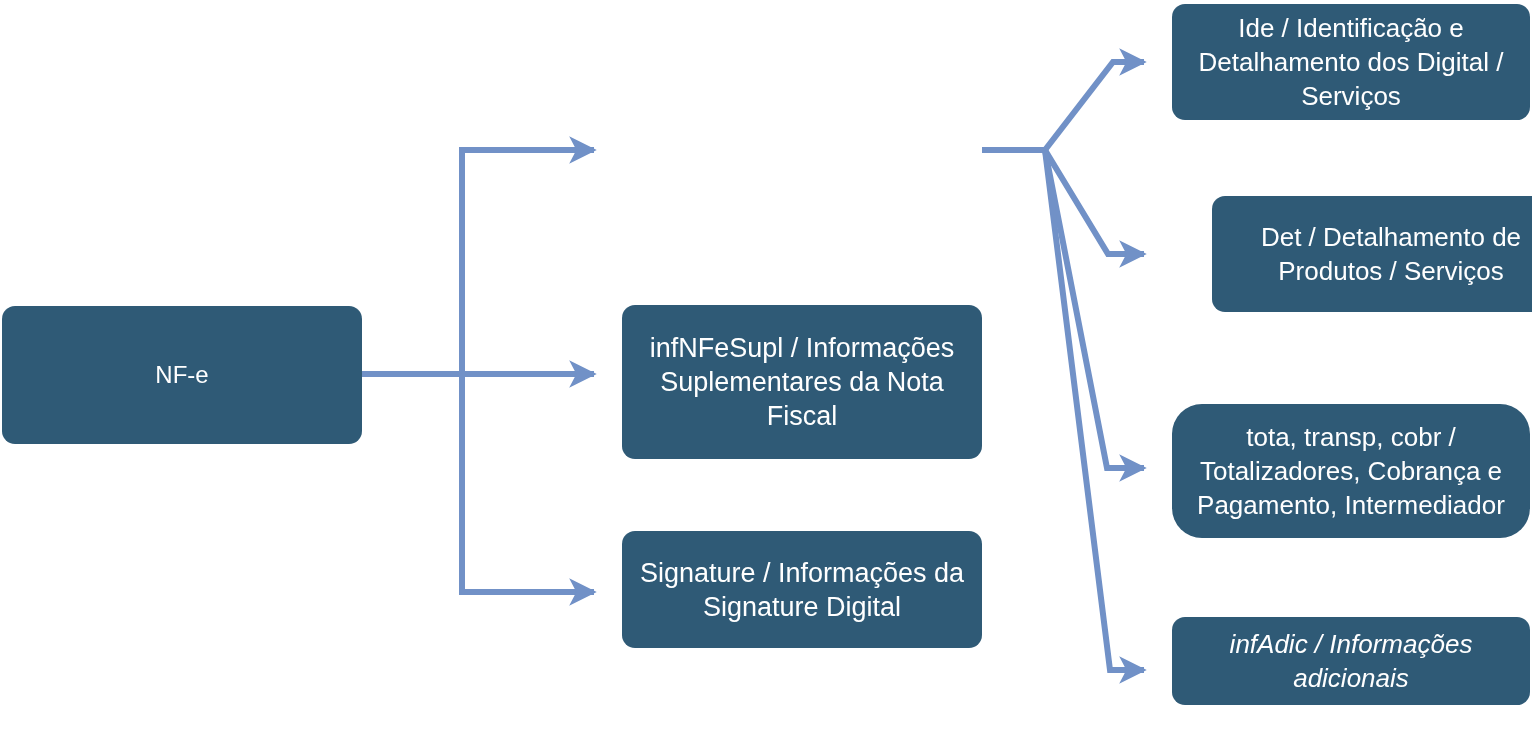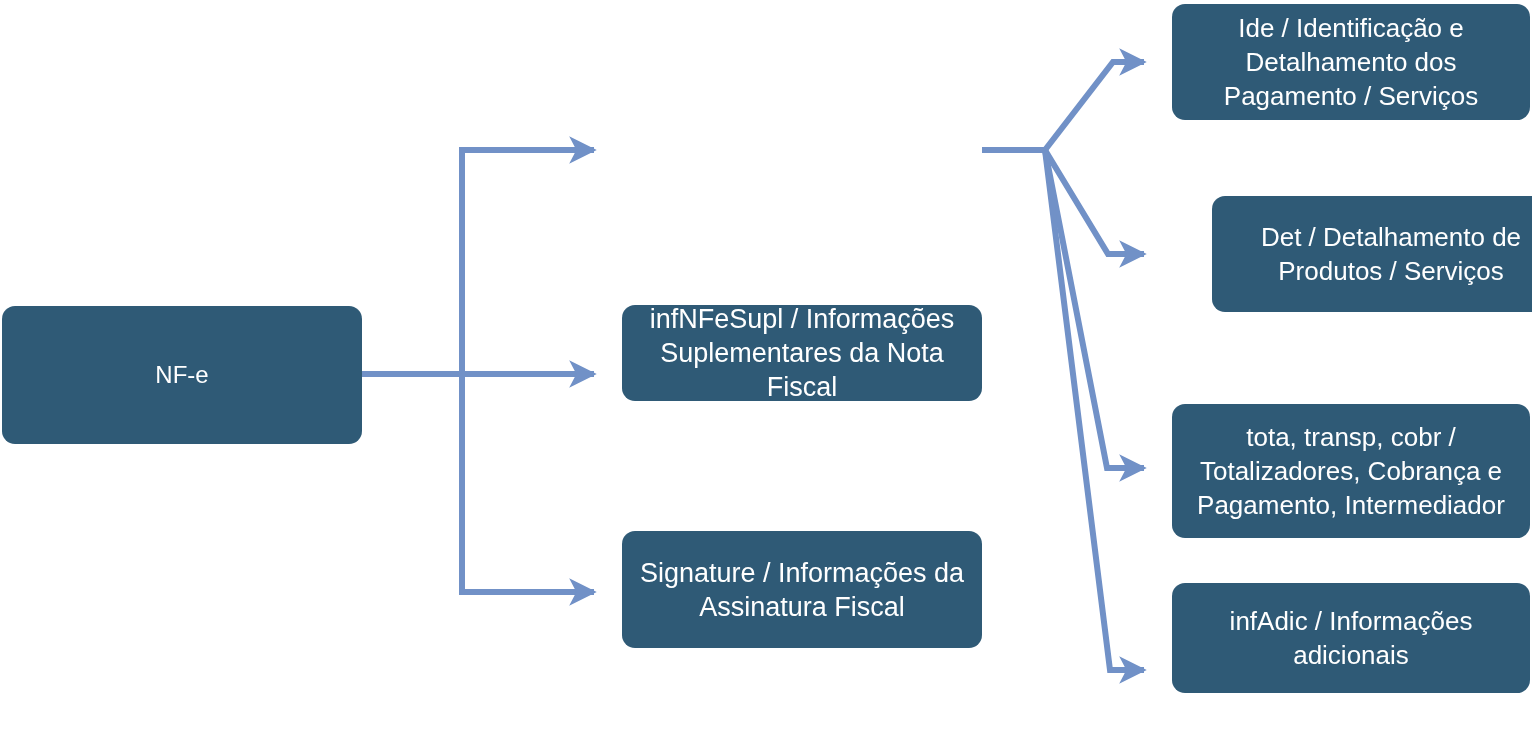--- a/index.html
+++ b/index.html
@@ -40,26 +40,26 @@
     font-size: 27px;
     line-height: 34px;
     padding: 4px 8px;
   }
   .node.root { font-size: 24px; }
   .node.small { font-size: 26px; line-height: 34px; }
 
   
   .pos-nfe        { left: 2px;    top: 306px; width: 360px; height: 138px; }
   .pos-infnfe     { left: 622px;  top: 91px;  width: 360px; height: 118px; }
-  .pos-infnfesupl { left: 622px;  top: 305px; width: 360px; height: 96px; }
+  .pos-infnfesupl { left: 622px;  top: 305px; width: 360px; height: 154px; }
   .pos-signature  { left: 622px;  top: 531px; width: 360px; height: 117px; }
   .pos-ide        { left: 1172px; top: 4px;   width: 358px; height: 116px; }
   .pos-det        { left: 1172px; top: 196px; width: 358px; height: 116px; margin-left: 40px; }
-  .pos-tota       { left: 1172px; top: 404px; width: 358px; height: 134px; }
-  .pos-infadic    { left: 1172px; top: 583px; width: 358px; height: 110px; }
+  .pos-tota       { left: 1172px; top: 404px; width: 358px; height: 134px; border-radius: 30px; }
+  .pos-infadic    { left: 1172px; top: 617px; width: 358px; height: 88px; font-style: italic; }
 </style>
 </head>
 <body>
 
 <div class="canvas">
 
   <svg class="connectors" viewBox="0 0 1532 738" xmlns="http://www.w3.org/2000/svg">
     <defs>
       <marker id="arrow" viewBox="0 0 10 10" refX="9" refY="5" markerWidth="5.2" markerHeight="4.6" orient="auto-start-reverse">
         <path class="arrowhead-fill" d="M 0 0 L 10 5 L 0 10 L 2.6 5 Z"></path>
@@ -80,25 +80,25 @@
   </svg>
 
   <div class="node root pos-nfe">
     <span>NF-e</span>
   </div>
 
   <div class="node pos-infnfesupl">
     <span>infNFeSupl / Informações Suplementares da Nota Fiscal</span>
   </div>
   <div class="node pos-signature">
-    <span>Signature / Informações da Assinatura Fiscal</span>
+    <span>Signature / Informações da Signature Digital</span>
   </div>
 
   <div class="node small pos-ide">
-    <span>Ide / Identificação e Detalhamento dos Pagamento / Serviços</span>
+    <span>Ide / Identificação e Detalhamento dos Digital / Serviços</span>
   </div>
   <div class="node small pos-det">
     <span>Det / Detalhamento de Produtos / Serviços</span>
   </div>
   <div class="node small pos-tota">
     <span>tota, transp, cobr / Totalizadores, Cobrança e Pagamento, Intermediador</span>
   </div>
   <div class="node small pos-infadic">
     <span>infAdic / Informações adicionais</span>
   </div>

